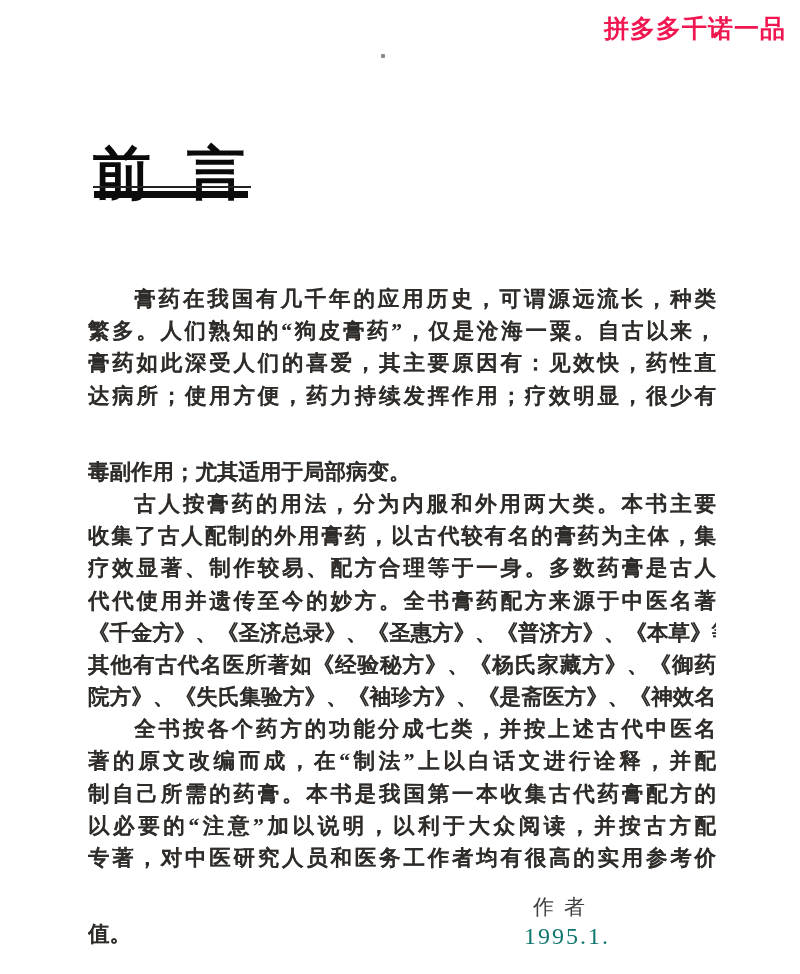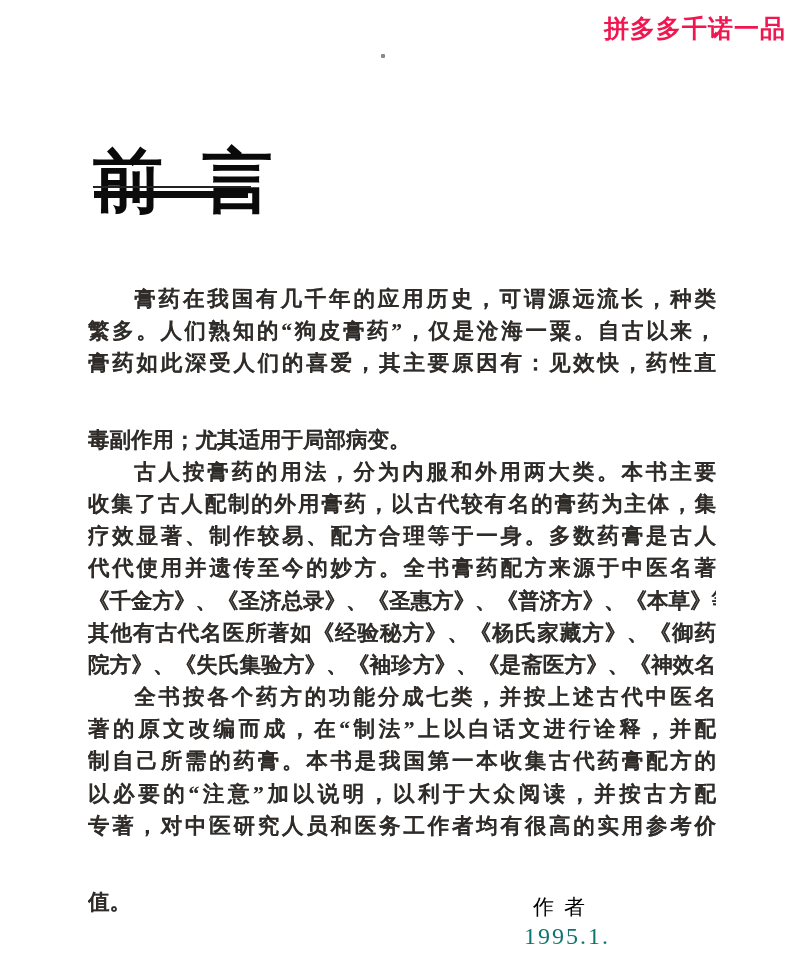--- a/index.html
+++ b/index.html
@@ -12,21 +12,21 @@
   .watermark {
     position:absolute; top:12px; right:14px;
     font-size:25px; font-weight:bold; letter-spacing:1px;
     color:var(--accent, #f0164f);
     font-family:"Liberation Serif", serif;
   }
 
   
   .title {
     position:absolute; left:93px; top:103px;
-    font-size:70px; line-height:62px; font-weight:900;
+    font-size:58px; line-height:62px; font-weight:900;
     color:#0a0a0a; word-spacing:16px; letter-spacing:2px;
     font-family:"Liberation Sans", sans-serif;
     white-space:nowrap;
   }
   .rule-thin  { position:absolute; left:93px;  top:186px; width:158px; height:2px; background:#232323; }
   .rule-thick { position:absolute; left:94px;  top:191px; width:154px; height:7px; background:#0c0c0c; }
 
   
   .bodytext {
     position:absolute; left:88px; top:283px; width:628px;
@@ -35,21 +35,21 @@
     filter:blur(0.3px);
     text-shadow:0 0 0.6px rgba(45,42,38,0.55);
   }
   .line { text-align:justify; text-align-last:justify; height:32.2px; overflow:hidden; white-space:nowrap;font-weight:bold; }
   .line.end { text-align-last:left;margin-top:44px; }
   .line.indent { text-indent:2.15em; }
 
   
   .sig-author {
     position:absolute; left:533px; top:893px;
-    font-size:21px; letter-spacing:10px; color:#000000;
+    font-size:21px; letter-spacing:10px; color:#404040;
     filter:blur(0.25px);
   }
   .sig-date {
     position:absolute; left:524px; top:923px;
     font-size:24px; letter-spacing:2px; color:#0f766e;
     font-family:"Liberation Serif", serif;
     filter:blur(0.25px);
   }
 
   
@@ -67,20 +67,21 @@
   <div class="speck speck-1"></div>
 
   <h1 class="title">前 言</h1>
   <div class="rule-thin"></div>
   <div class="rule-thick"></div>
 
   <div class="bodytext">
     <div class="line indent">膏药在我国有几千年的应用历史，可谓源远流长，种类</div>
     <div class="line">繁多。人们熟知的“狗皮膏药”，仅是沧海一粟。自古以来，</div>
     <div class="line">膏药如此深受人们的喜爱，其主要原因有：见效快，药性直</div>
+    <div class="line">达病所；使用方便，药力持续发挥作用；疗效明显，很少有</div>
     <div class="line end">毒副作用；尤其适用于局部病变。</div>
     <div class="line indent">古人按膏药的用法，分为内服和外用两大类。本书主要</div>
     <div class="line">收集了古人配制的外用膏药，以古代较有名的膏药为主体，集</div>
     <div class="line">疗效显著、制作较易、配方合理等于一身。多数药膏是古人</div>
     <div class="line">代代使用并遗传至今的妙方。全书膏药配方来源于中医名著</div>
     <div class="line">《千金方》、《圣济总录》、《圣惠方》、《普济方》、《本草》等，</div>
     <div class="line">其他有古代名医所著如《经验秘方》、《杨氏家藏方》、《御药</div>
     <div class="line">院方》、《失氏集验方》、《袖珍方》、《是斋医方》、《神效名</div>
     <div class="line indent">全书按各个药方的功能分成七类，并按上述古代中医名</div>
     <div class="line">著的原文改编而成，在“制法”上以白话文进行诠释，并配</div>

